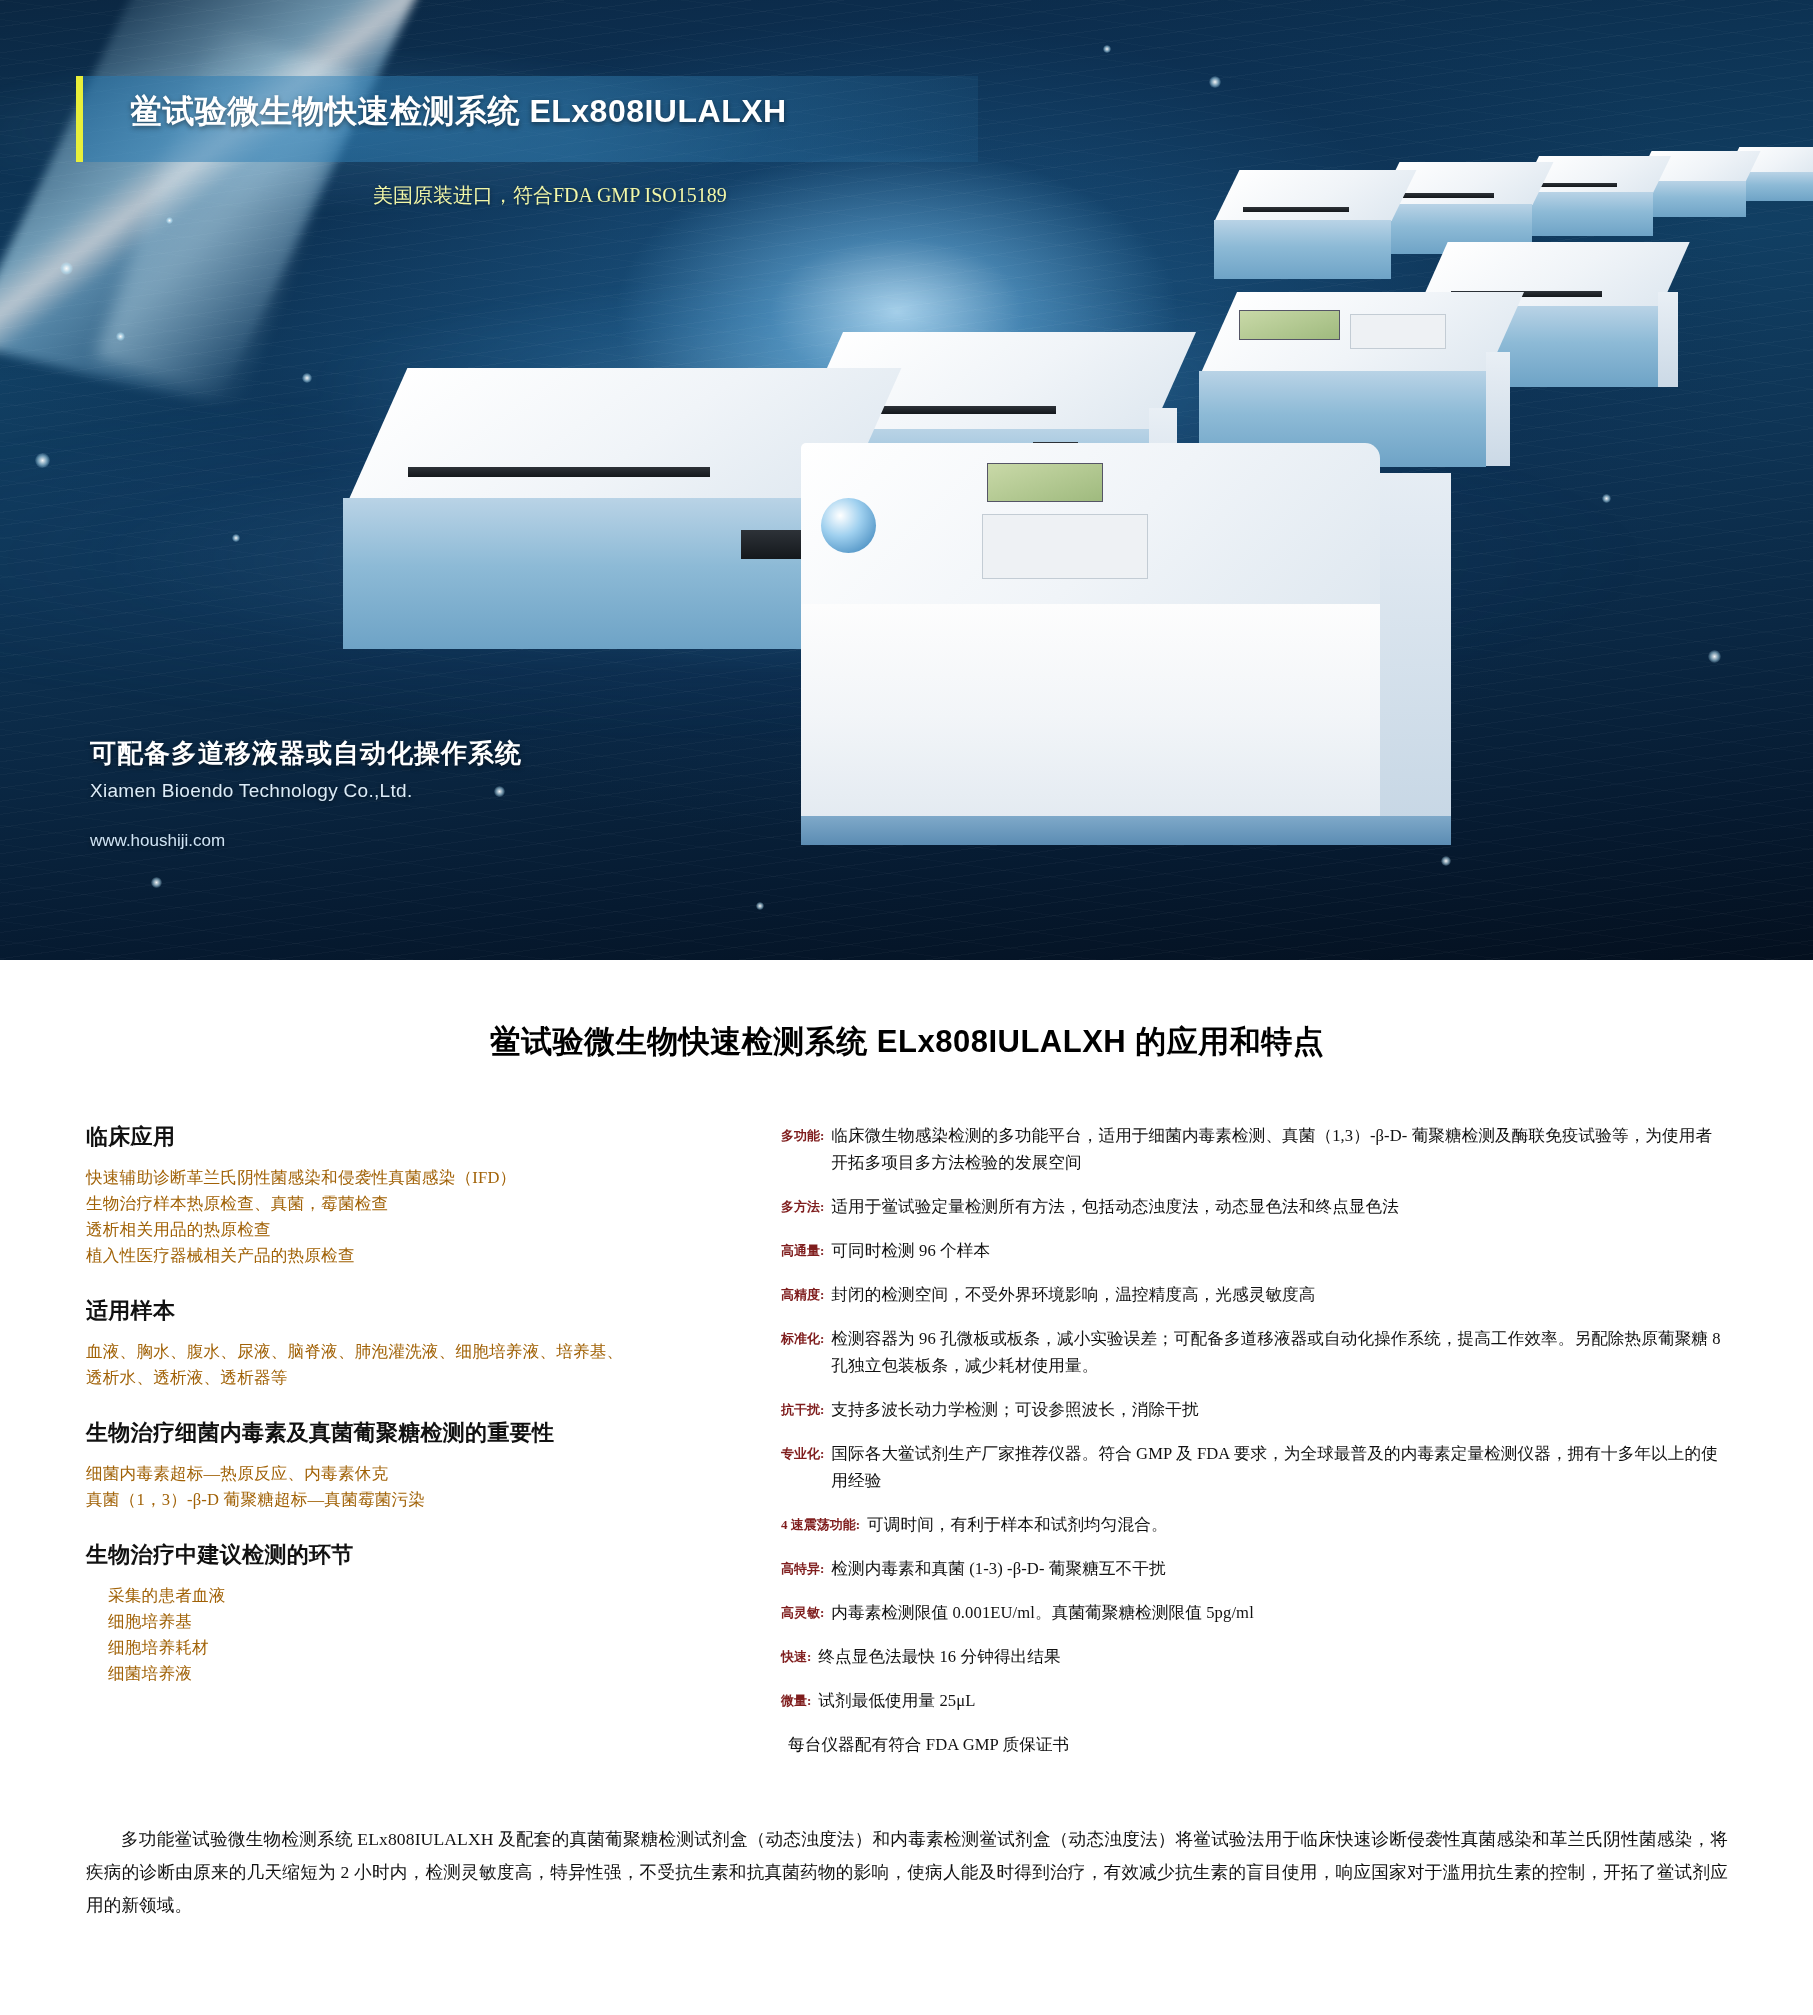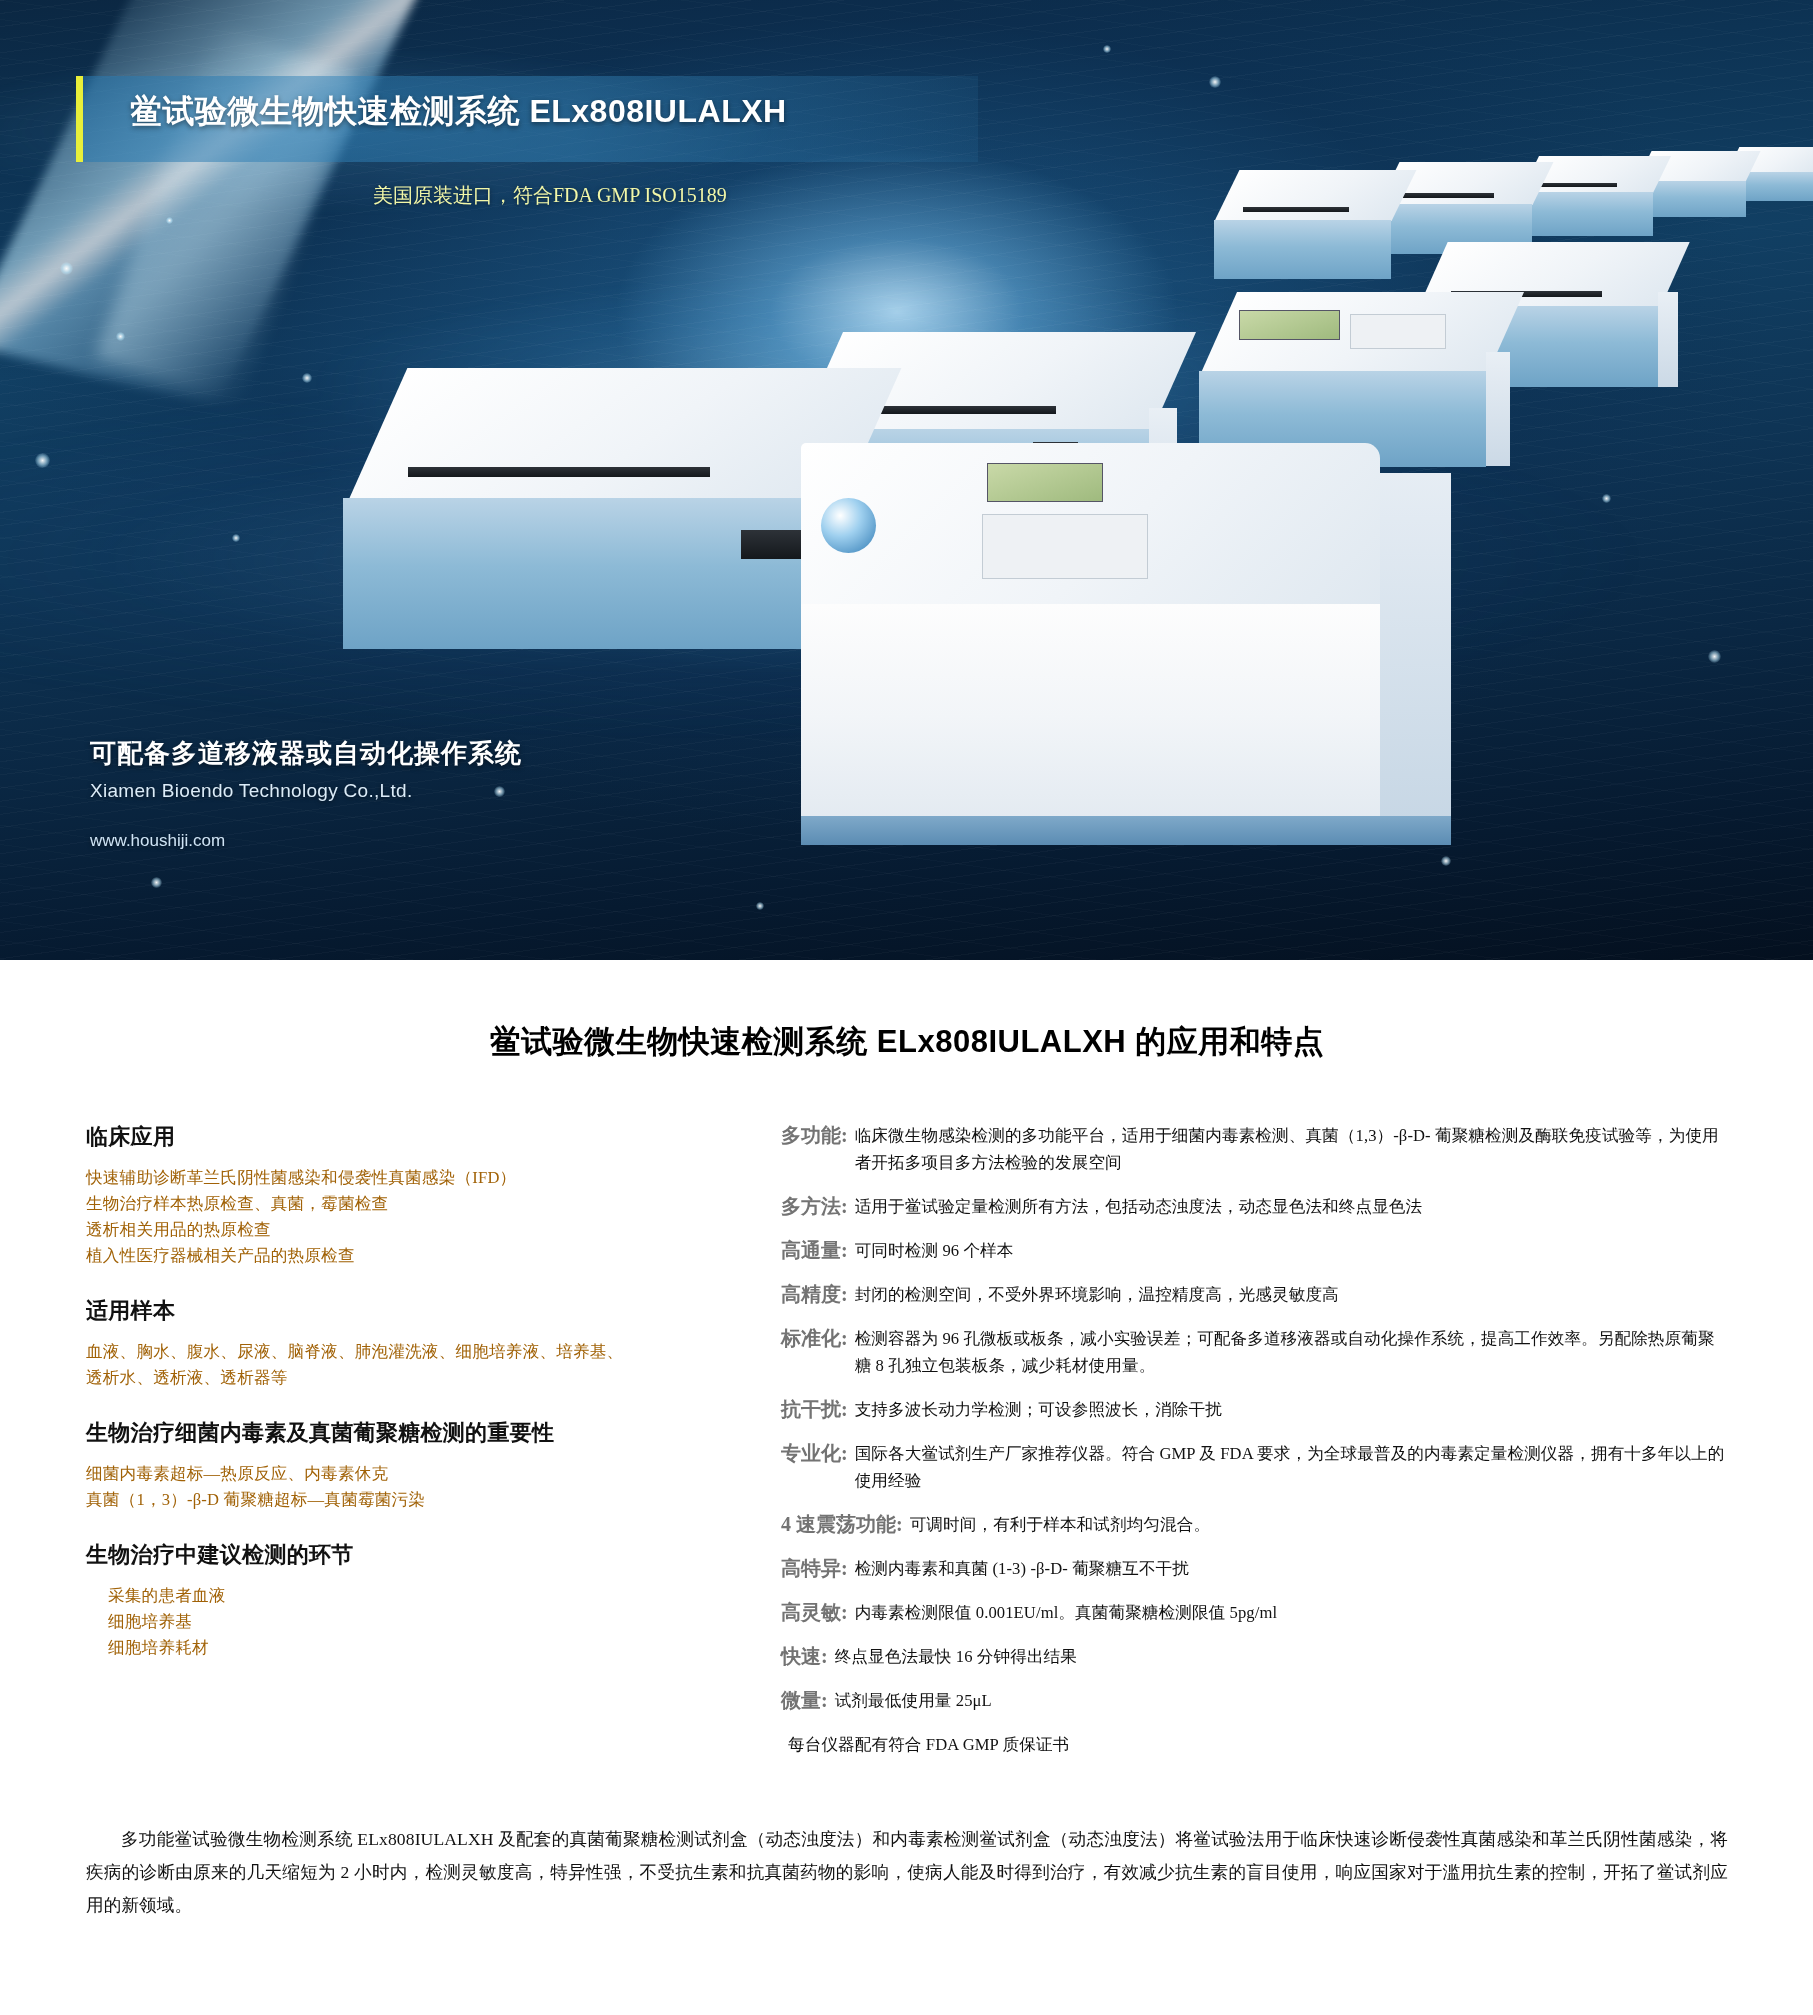--- a/index.html
+++ b/index.html
@@ -163,23 +163,23 @@
   }
   .sec-line.indent { padding-left: 22px; }
 
   .rrow {
     display: flex;
     margin-bottom: 17px;
     align-items: flex-start;
   }
   .rlabel {
     font-family: "Liberation Serif", serif;
-    font-size: 20px;
+    font-size: 13px;
     font-weight: bold;
-    color: #737373;
+    color: #7f1d1d;
     white-space: nowrap;
     flex: 0 0 auto;
     padding-right: 7px;
     line-height: 27px;
   }
   .rtext {
     font-family: "Liberation Serif", serif;
     font-size: 16.6px;
     color: #111;
     line-height: 27px;
@@ -319,20 +319,21 @@
           <div class="sec-head">生物治疗细菌内毒素及真菌葡聚糖检测的重要性</div>
           <div class="sec-line">细菌内毒素超标—热原反应、内毒素休克</div>
           <div class="sec-line">真菌（1，3）-β-D 葡聚糖超标—真菌霉菌污染</div>
         </div>
 
         <div>
           <div class="sec-head">生物治疗中建议检测的环节</div>
           <div class="sec-line indent">采集的患者血液</div>
           <div class="sec-line indent">细胞培养基</div>
           <div class="sec-line indent">细胞培养耗材</div>
+          <div class="sec-line indent">细菌培养液</div>
         </div>
 
       </div>
 
       <div class="col-right">
 
         <div class="rrow">
           <div class="rlabel">多功能:</div>
           <div class="rtext">临床微生物感染检测的多功能平台，适用于细菌内毒素检测、真菌（1,3）-β-D- 葡聚糖检测及酶联免疫试验等，为使用者开拓多项目多方法检验的发展空间</div>
         </div>

